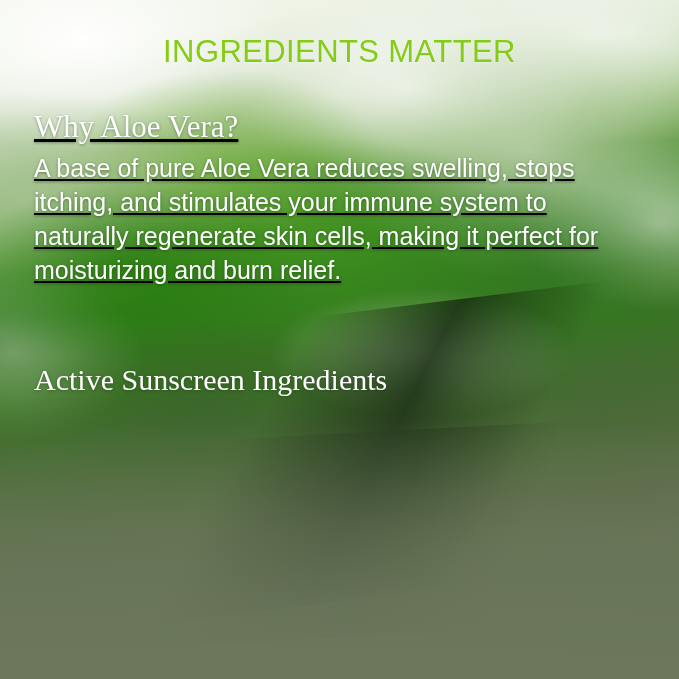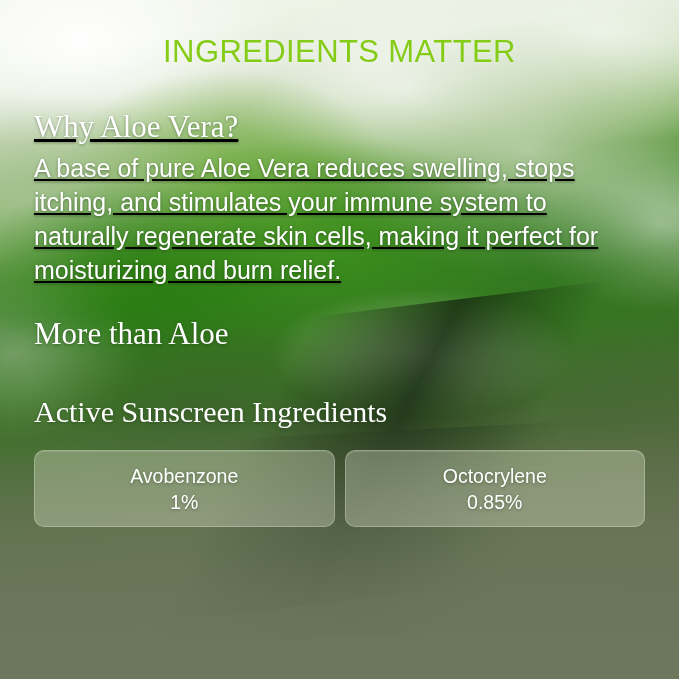--- a/index.html
+++ b/index.html
@@ -211,30 +211,19 @@
   <div class="content">
 
     <h1 class="page-title">INGREDIENTS MATTER</h1>
 
     <div class="section" id="sec-aloe">
       <h2 class="section-heading">Why Aloe Vera?</h2>
       <p class="section-body">A base of pure Aloe Vera reduces swelling, stops itching, and stimulates your immune system to naturally regenerate skin cells, making it perfect for moisturizing and burn relief.</p>
     </div>
 
     <div class="section" id="sec-more">
-      <h2 class="section-heading">More than Aloe</h2>
     </div>
 
     <h2 class="active-heading">Active Sunscreen Ingredients</h2>
 
-    <div class="cards">
-      <div class="card">
-        <div class="card-name">Avobenzone</div>
-        <div class="card-value">1%</div>
-      </div>
-      <div class="card">
-        <div class="card-name">Octocrylene</div>
-        <div class="card-value">0.85%</div>
-      </div>
-    </div>
 
   </div>
 </div>
 
 </body></html>

